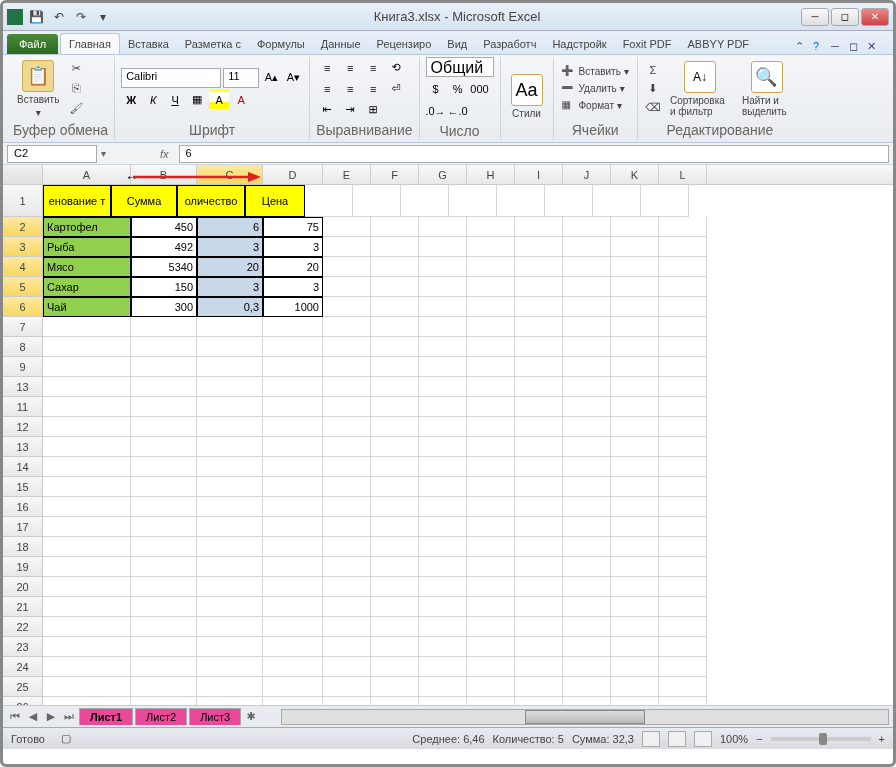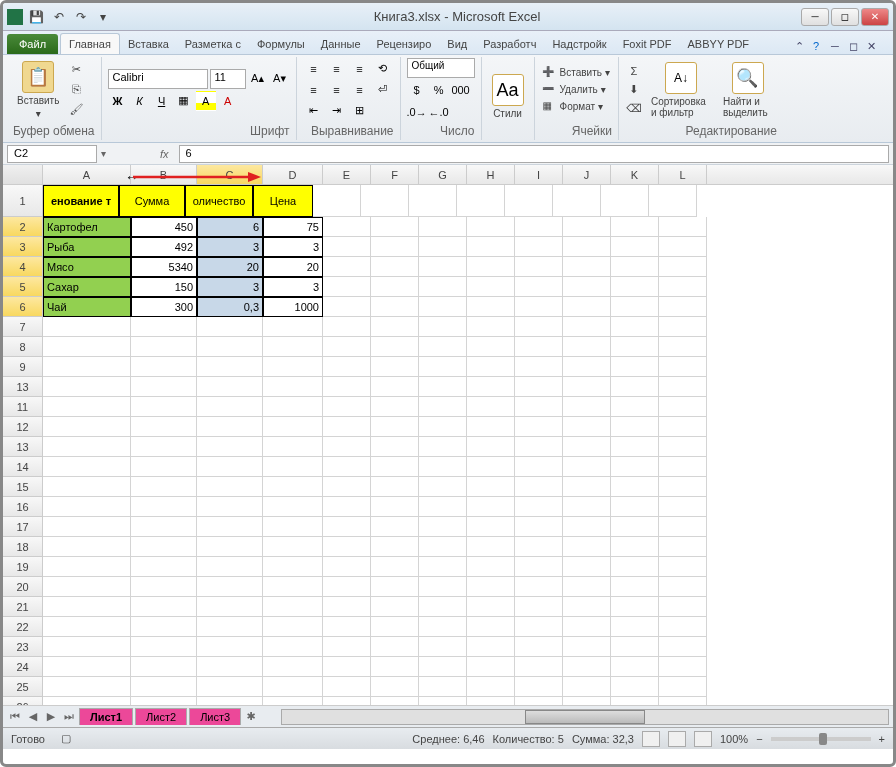--- a/index.html
+++ b/index.html
@@ -14,35 +14,35 @@
 .win-btn.close { background: linear-gradient(#e88, #c44); color: #fff; }
 .ribbon-tabs { background: linear-gradient(#e8f0f8, #dce8f4); height: 24px; display: flex; align-items: flex-end; padding: 0 4px; border-bottom: 1px solid #b8c8d8; }
 .file-tab { background: linear-gradient(#4a8a3a, #2a6a1a); color: #fff; padding: 4px 12px; font-size: 11px; border-radius: 3px 3px 0 0; margin-right: 2px; }
 .tab { padding: 4px 8px; font-size: 11px; color: #444; cursor: pointer; }
 .tab.active { background: #f8f8f8; border: 1px solid #b8c8d8; border-bottom: none; border-radius: 3px 3px 0 0; }
 .ribbon-help { margin-left: auto; display: flex; gap: 4px; padding-right: 8px; }
 .help-icon { width: 14px; height: 14px; font-size: 11px; color: #446; }
 .ribbon { background: linear-gradient(#f4f6f8, #e8ecf0); height: 88px; display: flex; border-bottom: 1px solid #b8c8d8; padding: 2px 4px; }
 .ribbon-group { border-right: 1px solid #ccd4dc; padding: 0 6px; display: flex; flex-direction: column; position: relative; }
 .group-content { flex: 1; display: flex; align-items: center; gap: 4px; }
-.group-label { font-size: 12px; color: #666; text-align: right; padding: 2px 0; }
+.group-label { font-size: 14px; color: #666; text-align: center; padding: 2px 0; }
 .big-btn { display: flex; flex-direction: column; align-items: center; gap: 2px; padding: 2px 4px; }
 .big-btn .icon { width: 32px; height: 32px; background: #f0d890; border: 1px solid #cca850; border-radius: 3px; display: flex; align-items: center; justify-content: center; font-size: 18px; }
 .big-btn .label { font-size: 10px; color: #444; }
 .small-btns { display: flex; flex-direction: column; gap: 2px; }
 .sb { width: 18px; height: 18px; font-size: 11px; display: flex; align-items: center; justify-content: center; color: #444; }
 .font-controls { display: flex; flex-direction: column; gap: 2px; }
 .font-row { display: flex; gap: 2px; align-items: center; }
 .font-select { background: #fff; border: 1px solid #aaa; padding: 1px 4px; font-size: 11px; height: 20px; }
 .fn { width: 100px; } .fs { width: 36px; }
 .fb { width: 20px; height: 20px; display: flex; align-items: center; justify-content: center; font-size: 11px; border: 1px solid transparent; }
 .align-grid { display: grid; grid-template-columns: repeat(4, 22px); gap: 1px; }
 .ab { width: 22px; height: 20px; display: flex; align-items: center; justify-content: center; font-size: 11px; }
 .num-controls { display: flex; flex-direction: column; gap: 2px; }
-.num-select { background: #fff; border: 1px solid #aaa; padding: 1px 4px; font-size: 10px; width: 68px; height: 20px; }
+.num-select { background: #fff; border: 1px solid #aaa; padding: 1px 4px; font-size: 16px; width: 68px; height: 20px; }
 .cells-btns { display: flex; flex-direction: column; gap: 1px; }
 .cb { display: flex; align-items: center; gap: 3px; font-size: 10px; color: #444; padding: 1px 2px; }
 .cb .ci { width: 14px; height: 14px; }
 .ec-col { display: flex; flex-direction: column; gap: 1px; }
 .formula-bar { height: 22px; background: #f0f2f4; border-bottom: 1px solid #ccd4dc; display: flex; align-items: center; padding: 0 4px; gap: 4px; }
 .name-box { background: #fff; border: 1px solid #aaa; padding: 1px 6px; font-size: 11px; width: 90px; height: 18px; }
 .fx { font-style: italic; font-size: 11px; color: #666; padding: 0 6px; }
 .formula-input { flex: 1; background: #fff; border: 1px solid #aaa; padding: 1px 6px; font-size: 11px; height: 18px; }
 .grid-area { position: relative; background: #fff; height: 540px; overflow: hidden; }
 .col-headers { display: flex; height: 20px; background: linear-gradient(#f8f8f8, #e8e8e8); border-bottom: 1px solid #ccc; }
@@ -282,21 +282,21 @@
         <div class="rh">20</div>
         <div class="rh">21</div>
         <div class="rh">22</div>
         <div class="rh">23</div>
         <div class="rh">24</div>
         <div class="rh">25</div>
         <div class="rh">26</div>
       </div>
     <div class="cells" id="cells-container">
         <div class="row" style="height: 32px;">
-          <div class="cell hdr" style="width: 76px; line-height: 31px; font-weight: bold;">енование т</div>
+          <div class="cell hdr" style="width: 68px; line-height: 31px;">енование т</div>
           <div class="cell hdr" style="width: 66px; line-height: 31px;">Сумма</div>
           <div class="cell hdr" style="width: 68px; line-height: 31px;">оличество</div>
           <div class="cell hdr" style="width: 60px; line-height: 31px;">Цена</div>
           <div class="cell" style="width: 48px; line-height: 31px;"></div>
           <div class="cell" style="width: 48px; line-height: 31px;"></div>
           <div class="cell" style="width: 48px; line-height: 31px;"></div>
           <div class="cell" style="width: 48px; line-height: 31px;"></div>
           <div class="cell" style="width: 48px; line-height: 31px;"></div>
           <div class="cell" style="width: 48px; line-height: 31px;"></div>
           <div class="cell" style="width: 48px; line-height: 31px;"></div>

